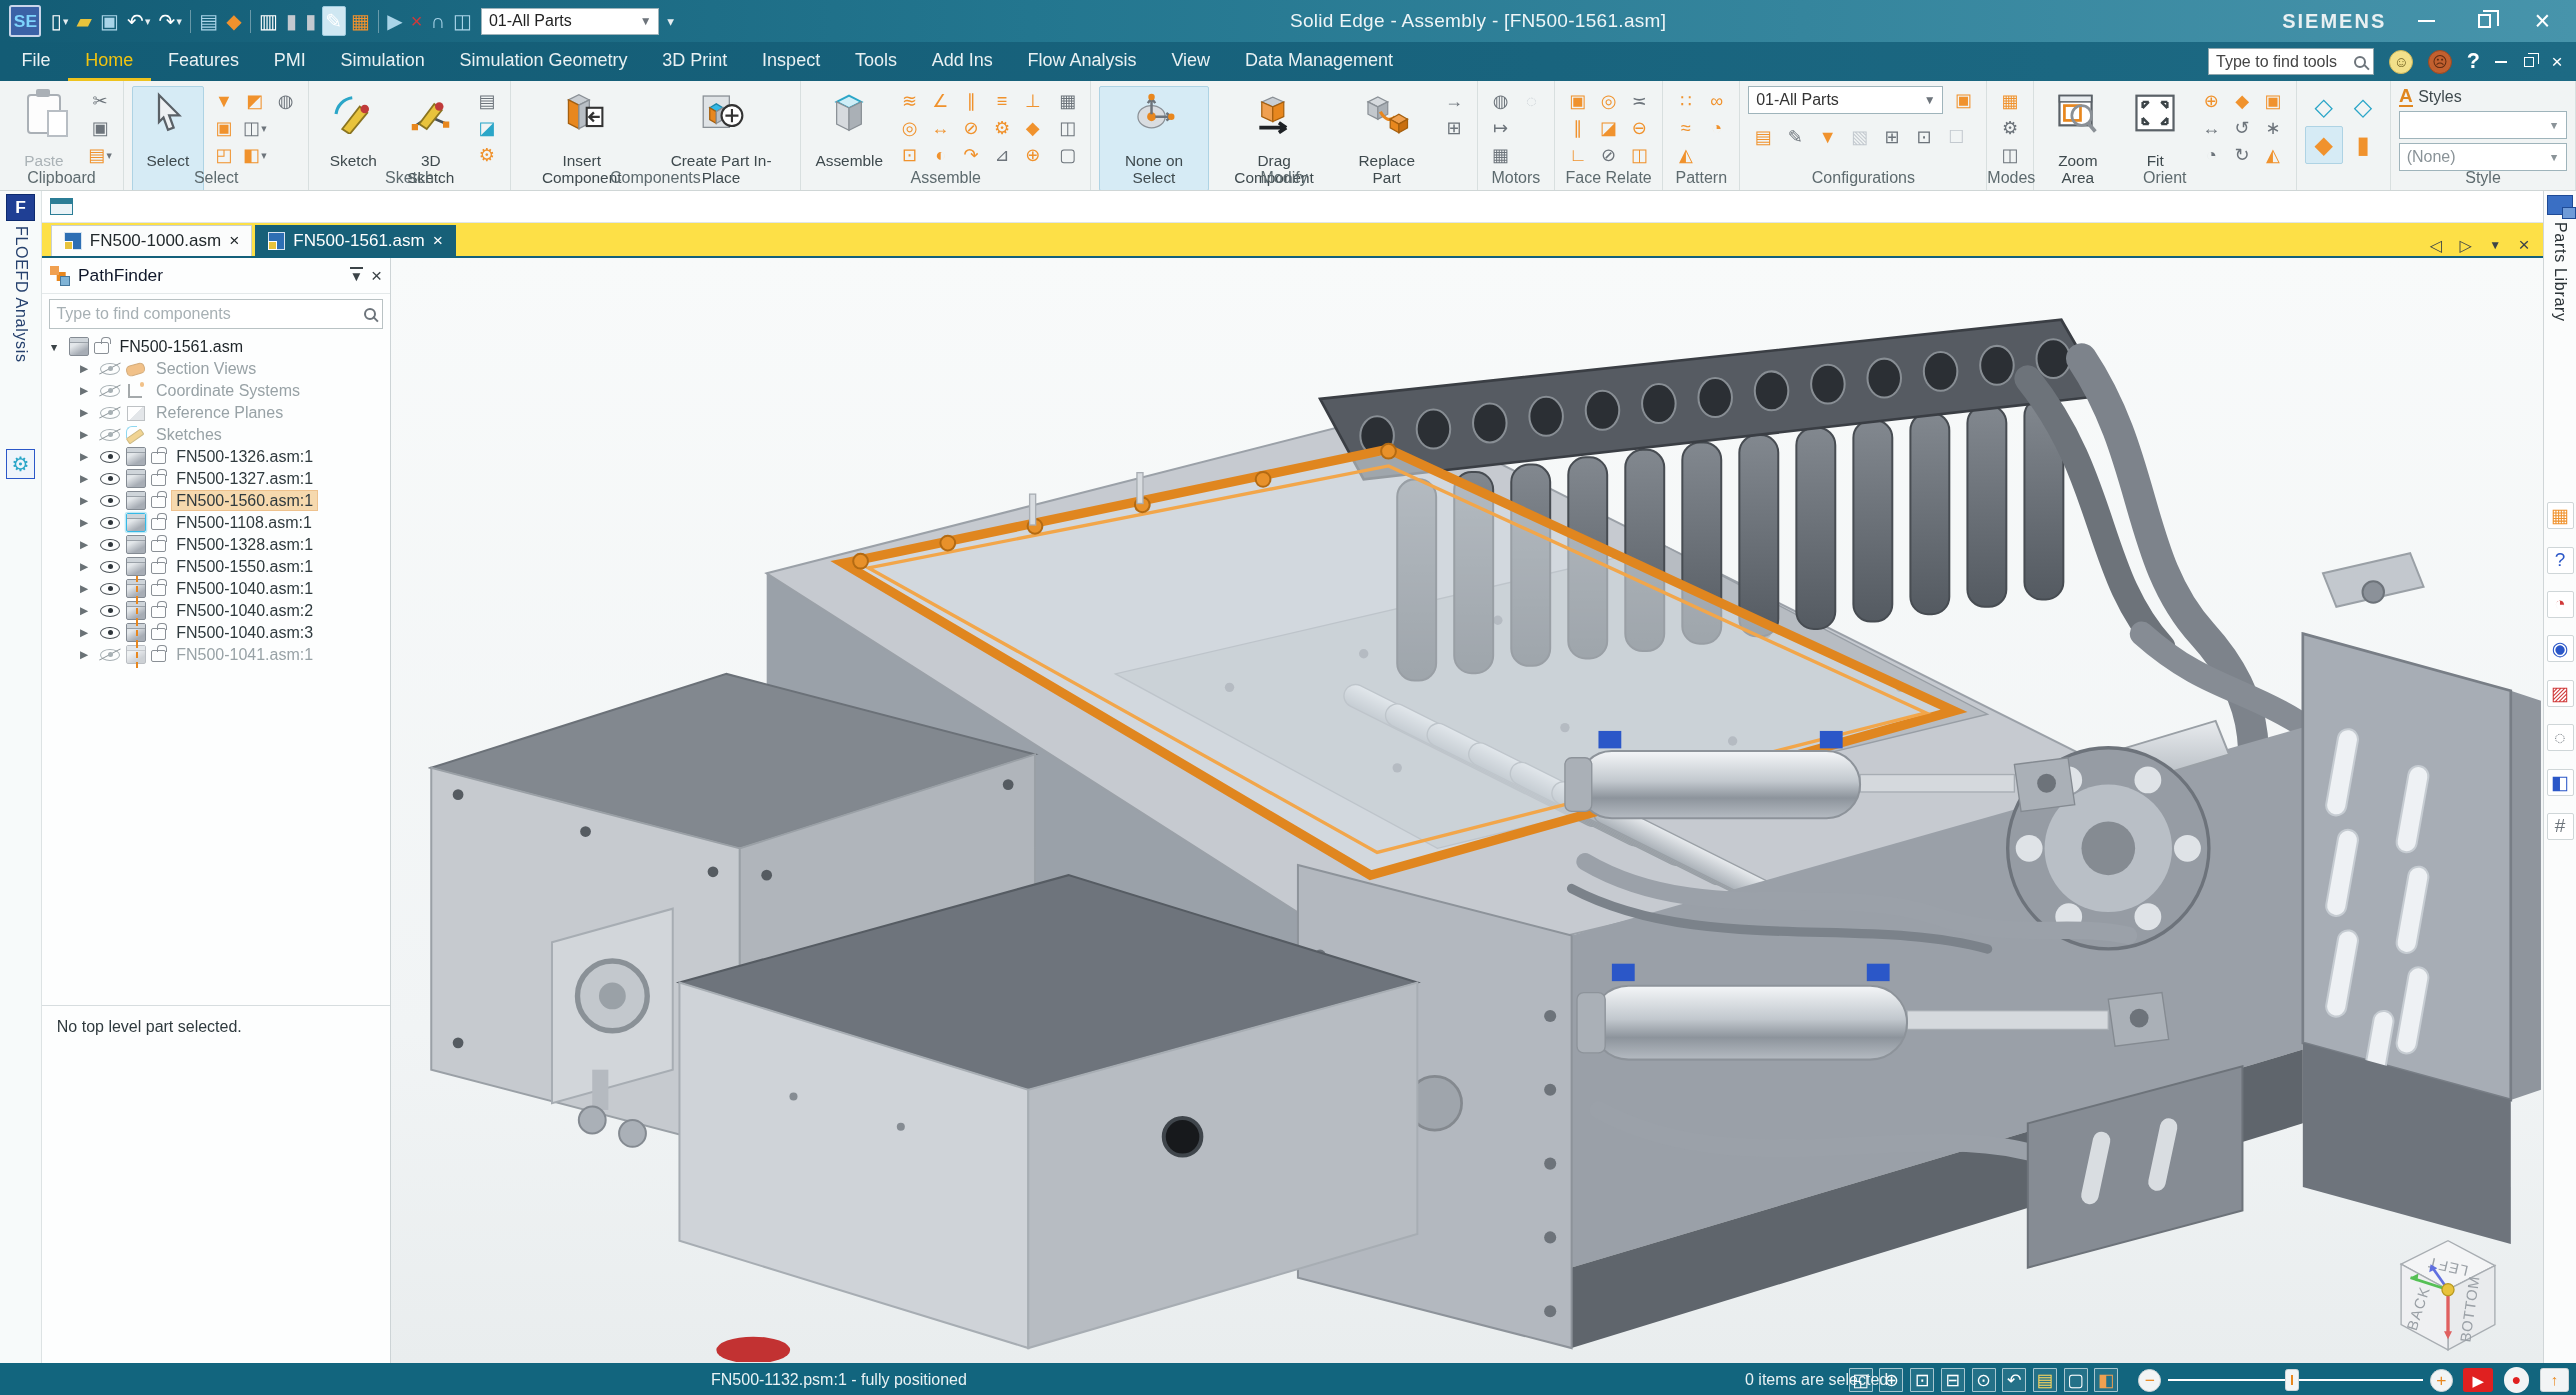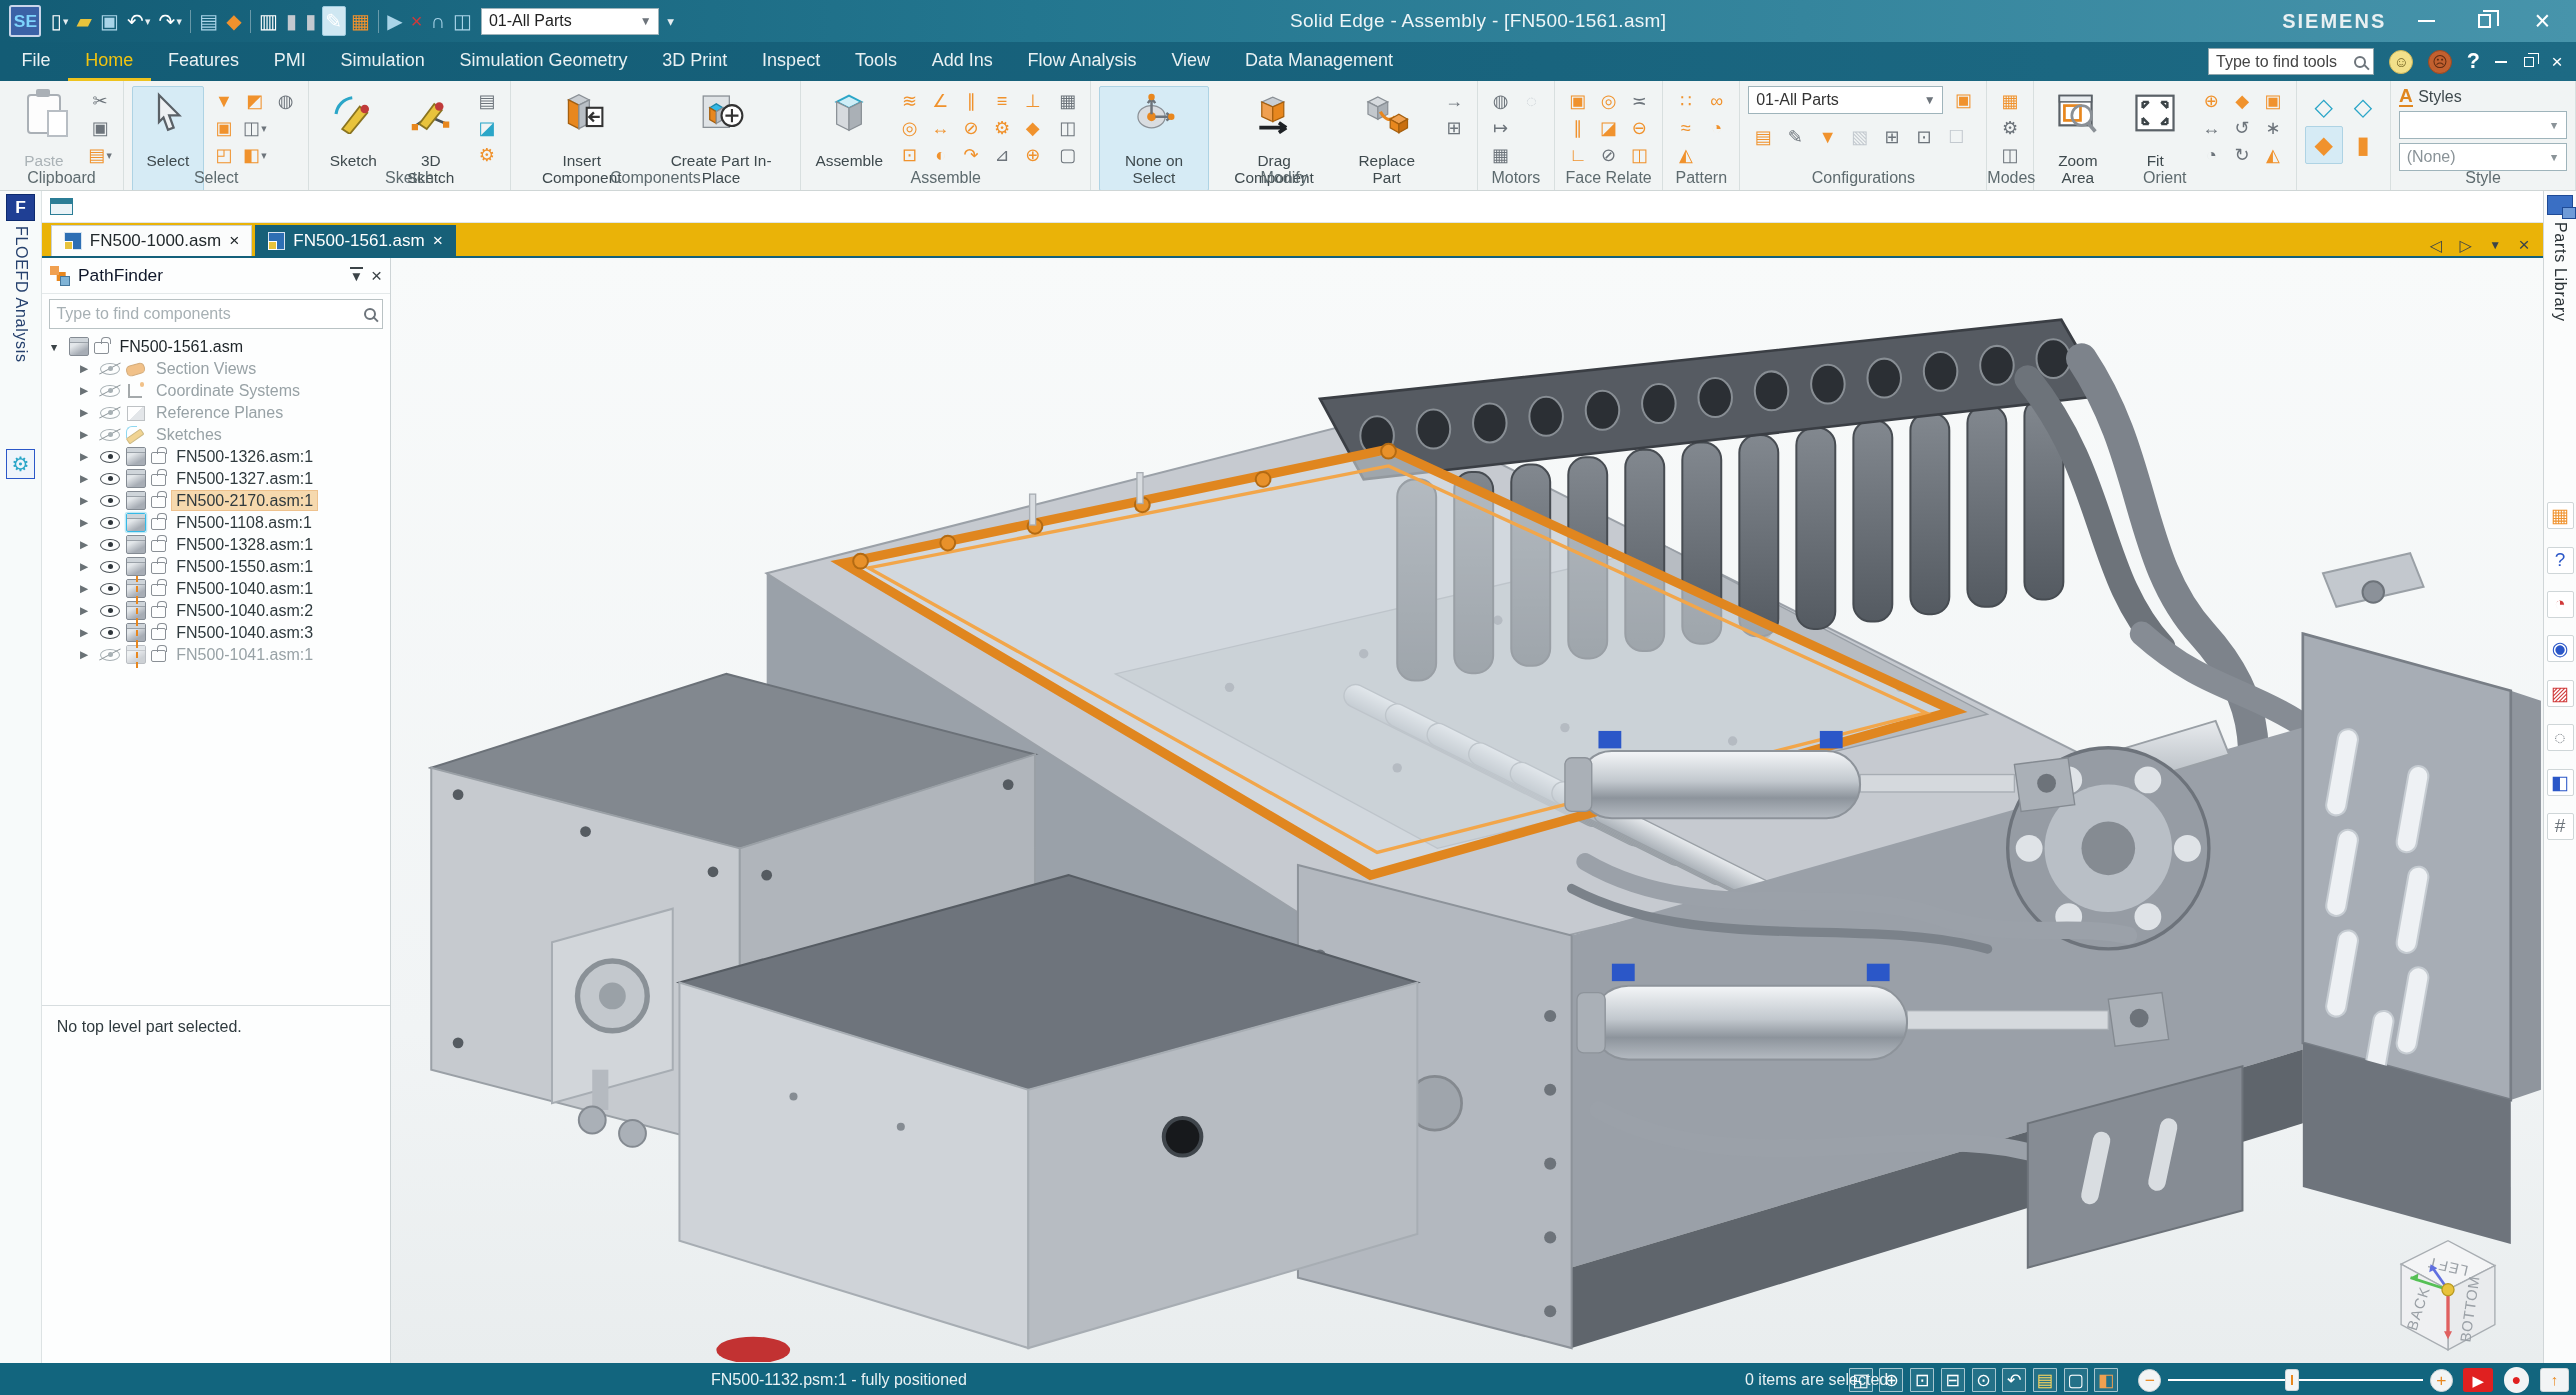--- a/index.html
+++ b/index.html
@@ -79,21 +79,21 @@
   .left-strip{width:42px;background:#f7fafa;border-right:0.7px solid #dde3e4;display:flex;flex-direction:column;align-items:center;padding-top:2.7px;gap:5.4px}
   .floefd-logo{width:29.5px;height:27px;background:#1f3f94;border:1.3px solid #0d2a6e;color:#fff;font-weight:bold;font-size:17.4px;display:flex;align-items:center;justify-content:center}
   .vlabel{writing-mode:vertical-rl;font-size:16px;color:#26416e;letter-spacing:0.7px}
   .floefd-gear{margin-top:81px;width:29.5px;height:29.5px;border:1.3px solid #2b57c8;display:flex;align-items:center;justify-content:center;color:#2ba6c8;font-size:20px;background:#eef4fb}
   .centercol{flex:1;display:flex;flex-direction:column;min-width:0}
   .promptbar{height:32px;background:#fff;border-bottom:0.7px solid #e0e6e7;display:flex;align-items:center;gap:9.4px;padding:0 8px}
   .prompt-ic{width:23px;height:17.4px;border:1.3px solid #2b7d96;position:relative;background:#eaf3f7;flex:0 0 auto}
   .prompt-ic::before{content:"";position:absolute;top:0;left:0;right:0;height:5.4px;background:#2b7d96}
   .prompt-text{font-size:17.4px;color:#1d2528;white-space:nowrap;overflow:hidden}
   
-  .tabbar{height:35px;background:#eab308;display:flex;align-items:flex-end;border-bottom:2.7px solid #13607a;padding-left:9.4px}
+  .tabbar{height:35px;background:#fde047;display:flex;align-items:flex-end;border-bottom:2.7px solid #13607a;padding-left:9.4px}
   .tab{display:flex;align-items:center;gap:8px;height:31px;padding:0 12px;font-size:17px;border:0.7px solid #c8d0d2;border-bottom:none;background:#fbfcfc;color:#22292c;margin-right:2.7px}
   .tab[data-active="true"]{background:#176078;color:#fff;border-color:#176078}
   .doc-ic{width:17.4px;height:17.4px;background:#2e6fb4;border:1.3px solid #d7e4f0;position:relative;flex:0 0 auto}
   .doc-ic::after{content:"";position:absolute;left:-1.3px;bottom:-1.3px;width:7.4px;height:7.4px;background:#e8c33c;border:0.7px solid #fff}
   .tab-close{font-size:17.4px;line-height:1}
   .tab[data-active="true"] .tab-close{color:#fff}
   .tab-ctrl{margin-left:auto;display:flex;align-items:center;gap:17.4px;padding-right:13.4px;color:#3c4448;font-size:16px}
   
   .contentrow{flex:1;display:flex;min-height:0}
   .pathfinder{width:349px;background:#fdfefe;border-right:0.7px solid #cdd4d6;display:flex;flex-direction:column}
@@ -887,21 +887,21 @@
 
                 <span class="lock" data-name="unlock-icon" data-lock="1"></span>
                 <span class="tlabel" data-name="component-label">FN500-1327.asm:1</span>
               </div>
               <div class="trow" data-name="tree-row">
                 <span class="arr" data-name="expand-arrow-icon"></span>
                 <span class="eye" data-name="visibility-eye-icon" data-eye="on"></span>
                 <span class="tico" data-name="component-type-icon" data-kind="part"></span>
 
                 <span class="lock" data-name="unlock-icon" data-lock="1"></span>
-                <span class="tlabel" data-name="component-label" data-lstate="sel">FN500-2170.asm:1</span>
+                <span class="tlabel" data-name="component-label" data-lstate="sel">FN500-1560.asm:1</span>
               </div>
               <div class="trow" data-name="tree-row">
                 <span class="arr" data-name="expand-arrow-icon"></span>
                 <span class="eye" data-name="visibility-eye-icon" data-eye="on"></span>
                 <span class="tico" data-name="component-type-icon" data-kind="part-blue"></span>
 
                 <span class="lock" data-name="unlock-icon" data-lock="1"></span>
                 <span class="tlabel" data-name="component-label">FN500-1108.asm:1</span>
               </div>
               <div class="trow" data-name="tree-row">

